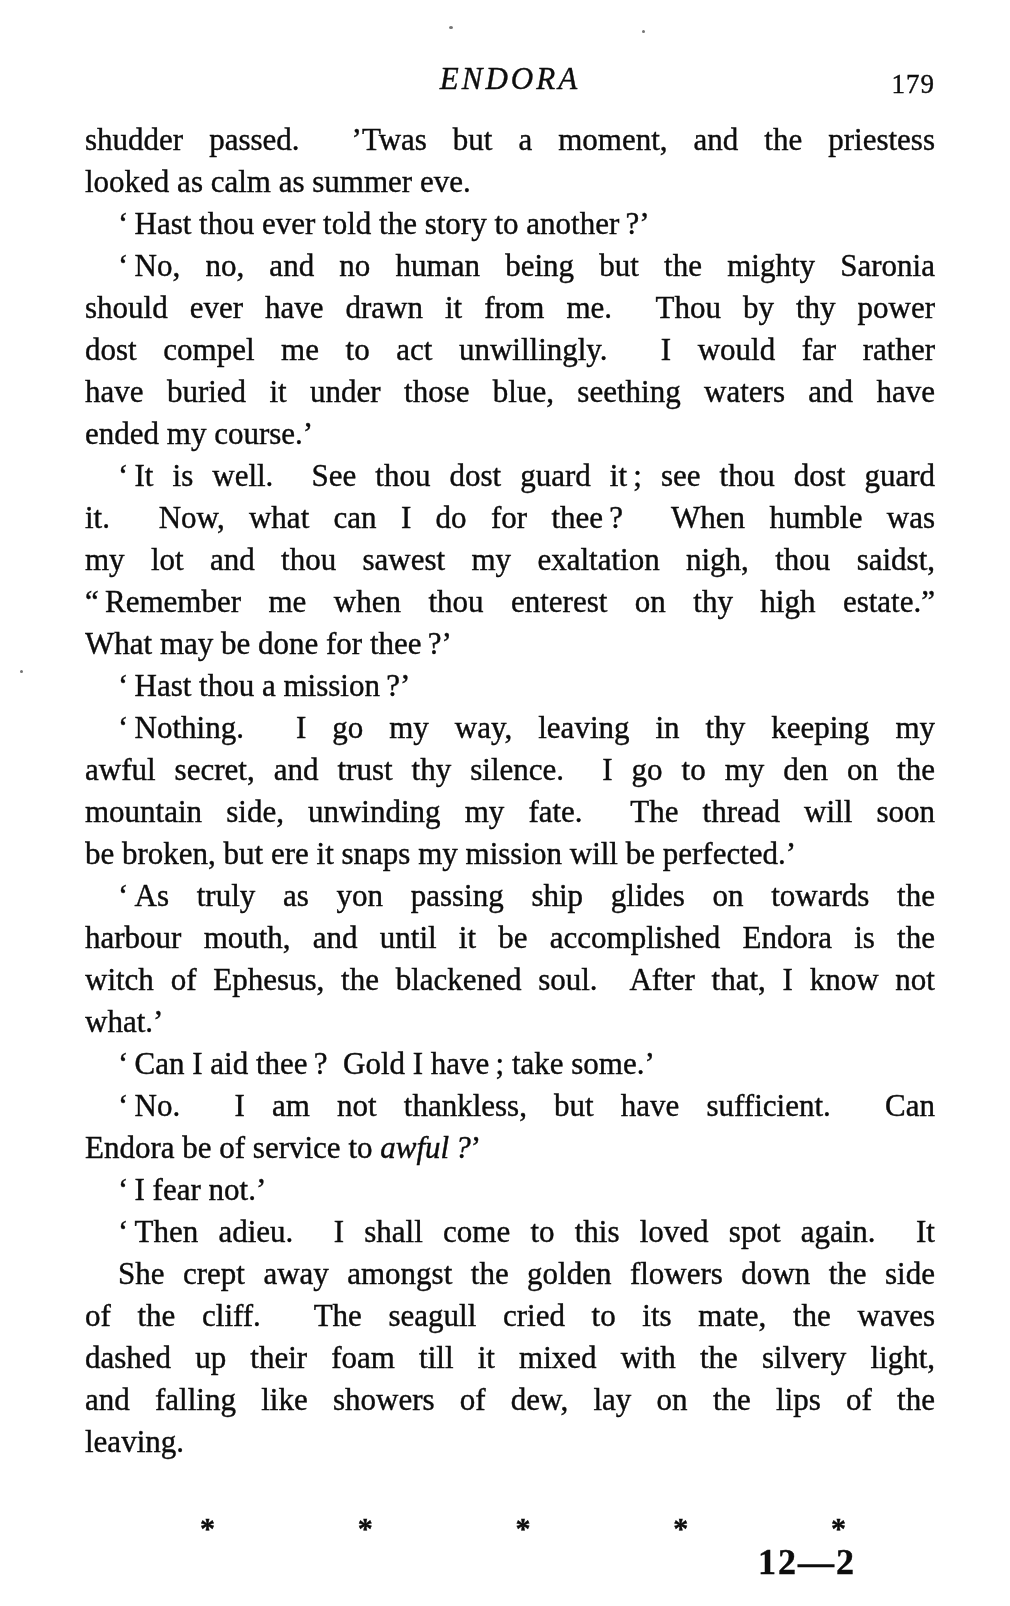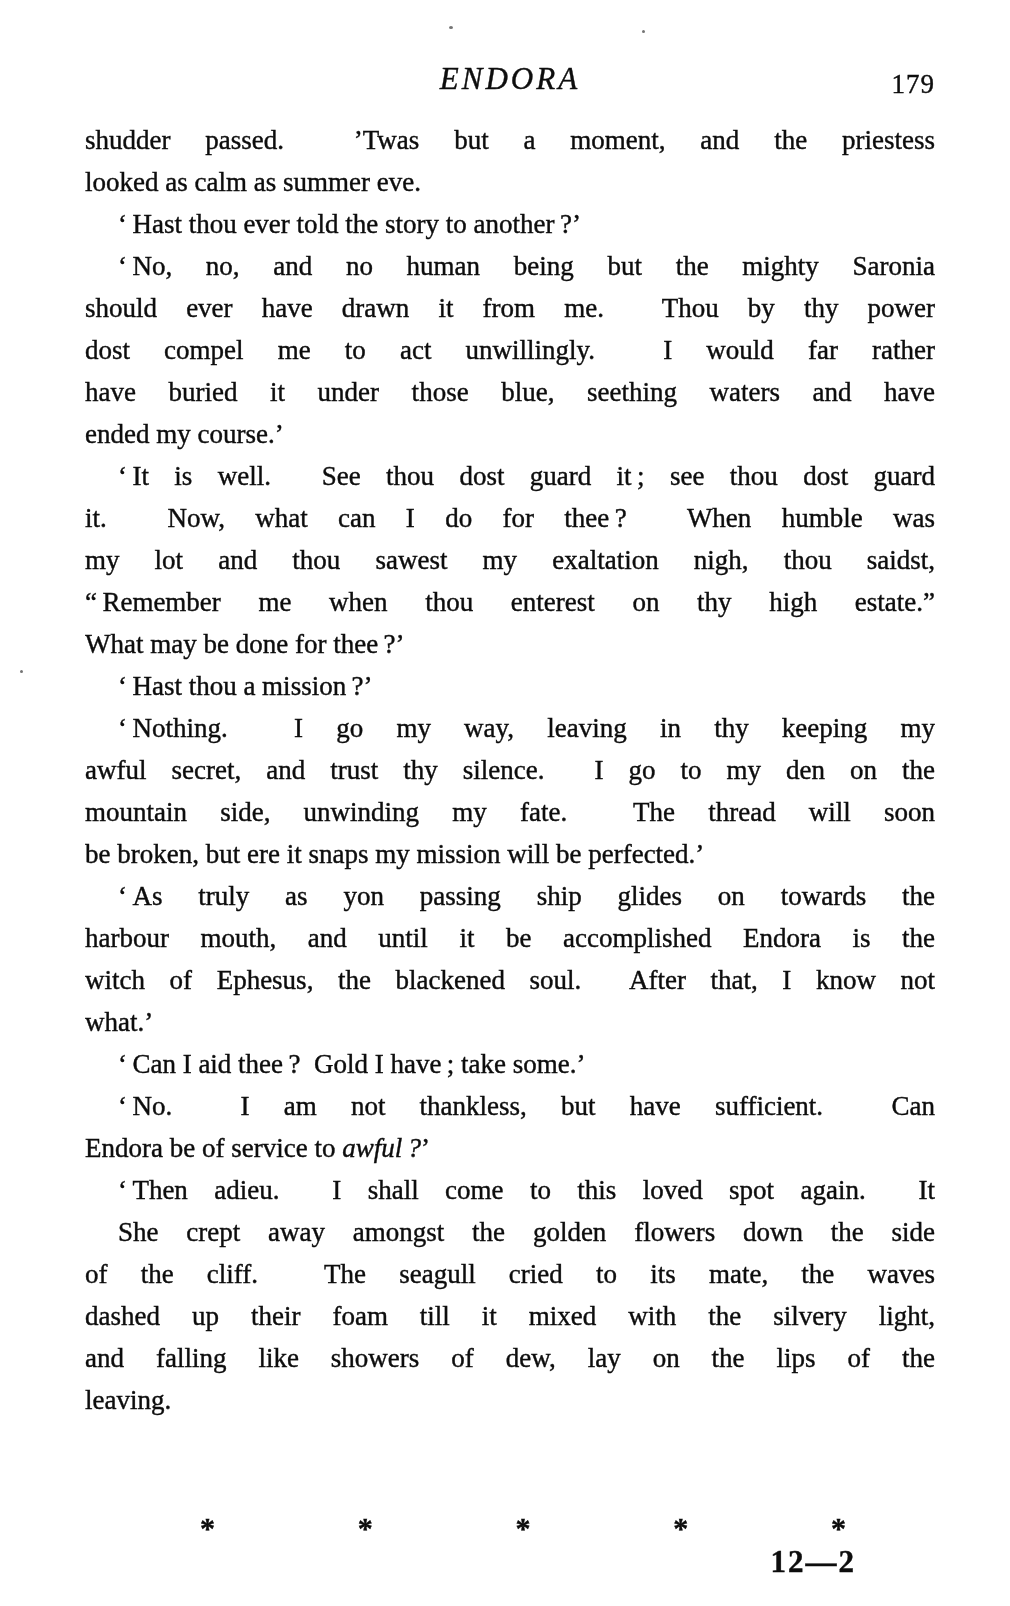--- a/index.html
+++ b/index.html
@@ -37,21 +37,21 @@
     font-size: 27px;
     letter-spacing: 1px;
     line-height: 30px;
     text-align: center;
   }
   .text-body {
     position: absolute;
     top: 99px;
     left: 85px;
     width: 850px;
-    font-size: 27px;
+    font-size: 31px;
   }
   .paragraph { margin: 0; }
   .line {
     height: 42px;
     line-height: 42px;
     text-align: justify;
     text-align-last: justify;
     overflow: hidden;
   }
   .line.last { text-align-last: left; }
@@ -67,21 +67,21 @@
     font-size: 30px;
     font-weight: bold;
     line-height: 40px;
   }
   .signature-row {
     position: absolute;
     top: 1526px;
     left: 85px;
     width: 771px;
     text-align: right;
-    font-size: 31px;
+    font-size: 36px;
     font-weight: bold;
     letter-spacing: 2px;
     line-height: 32px;
   }
   .artifact {
     position: absolute;
     background: #2a2a2a;
     border-radius: 50%;
     opacity: 0.65;
   }
@@ -134,20 +134,23 @@
         <div class="line last">what.’</div>
       </div>
       <div class="paragraph">
         <div class="line last indent">‘ Can I aid thee ?&nbsp; Gold I have ; take some.’</div>
       </div>
       <div class="paragraph">
         <div class="line indent">‘ No.&nbsp; I am not thankless, but have sufficient.&nbsp; Can</div>
         <div class="line last">Endora be of service to <span class="italic">awful ?</span>’</div>
       </div>
       <div class="paragraph">
+        <div class="line last indent">‘ I fear not.’</div>
+      </div>
+      <div class="paragraph">
         <div class="line indent">‘ Then adieu.&nbsp; I shall come to this loved spot again.&nbsp; It</div>
       </div>
       <div class="paragraph">
         <div class="line indent">She crept away amongst the golden flowers down the side</div>
         <div class="line">of the cliff.&nbsp; The seagull cried to its mate, the waves</div>
         <div class="line">dashed up their foam till it mixed with the silvery light,</div>
         <div class="line">and falling like showers of dew, lay on the lips of the</div>
         <div class="line last">leaving.</div>
       </div>
     </div>

